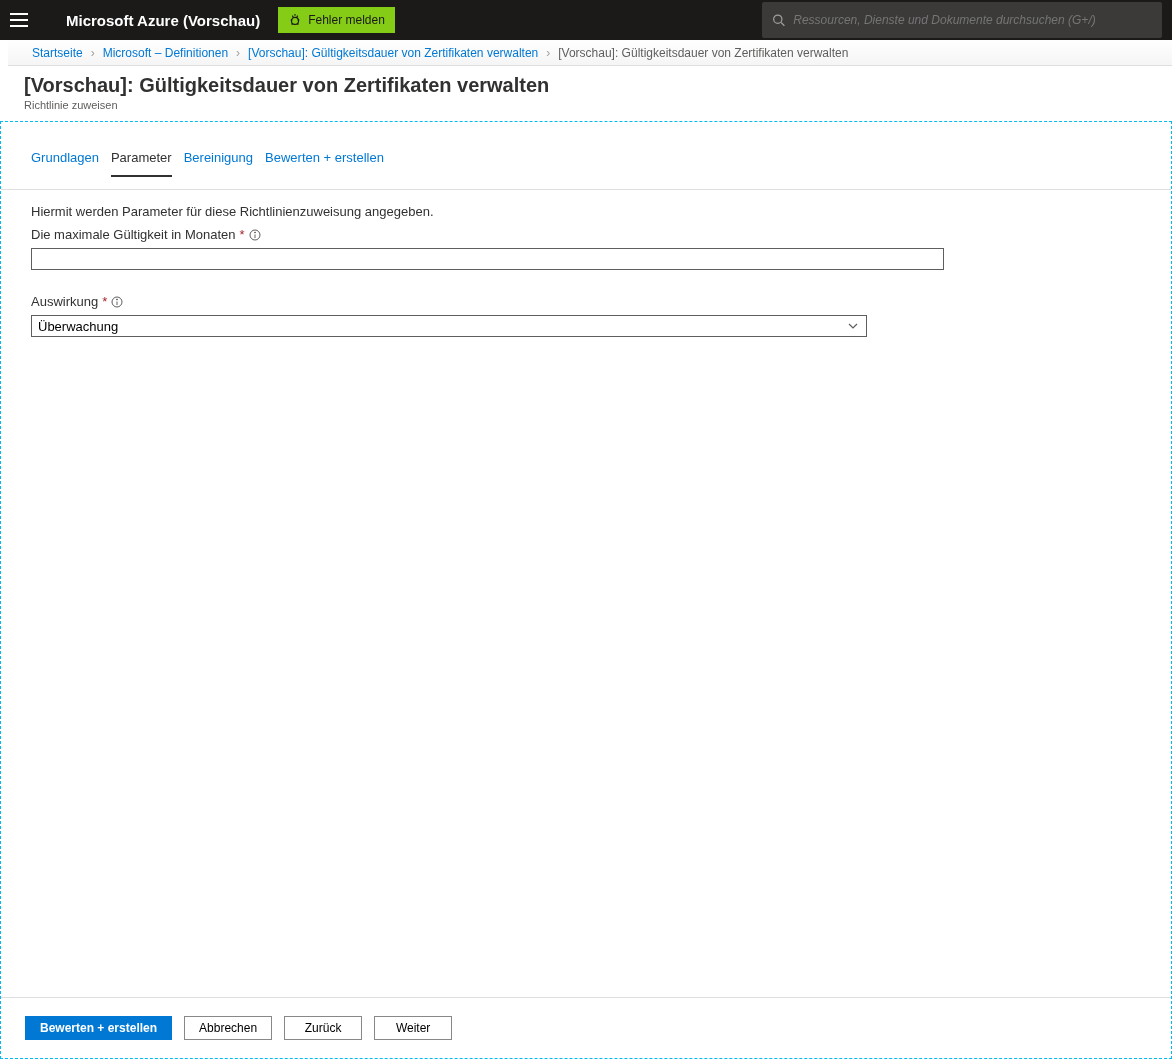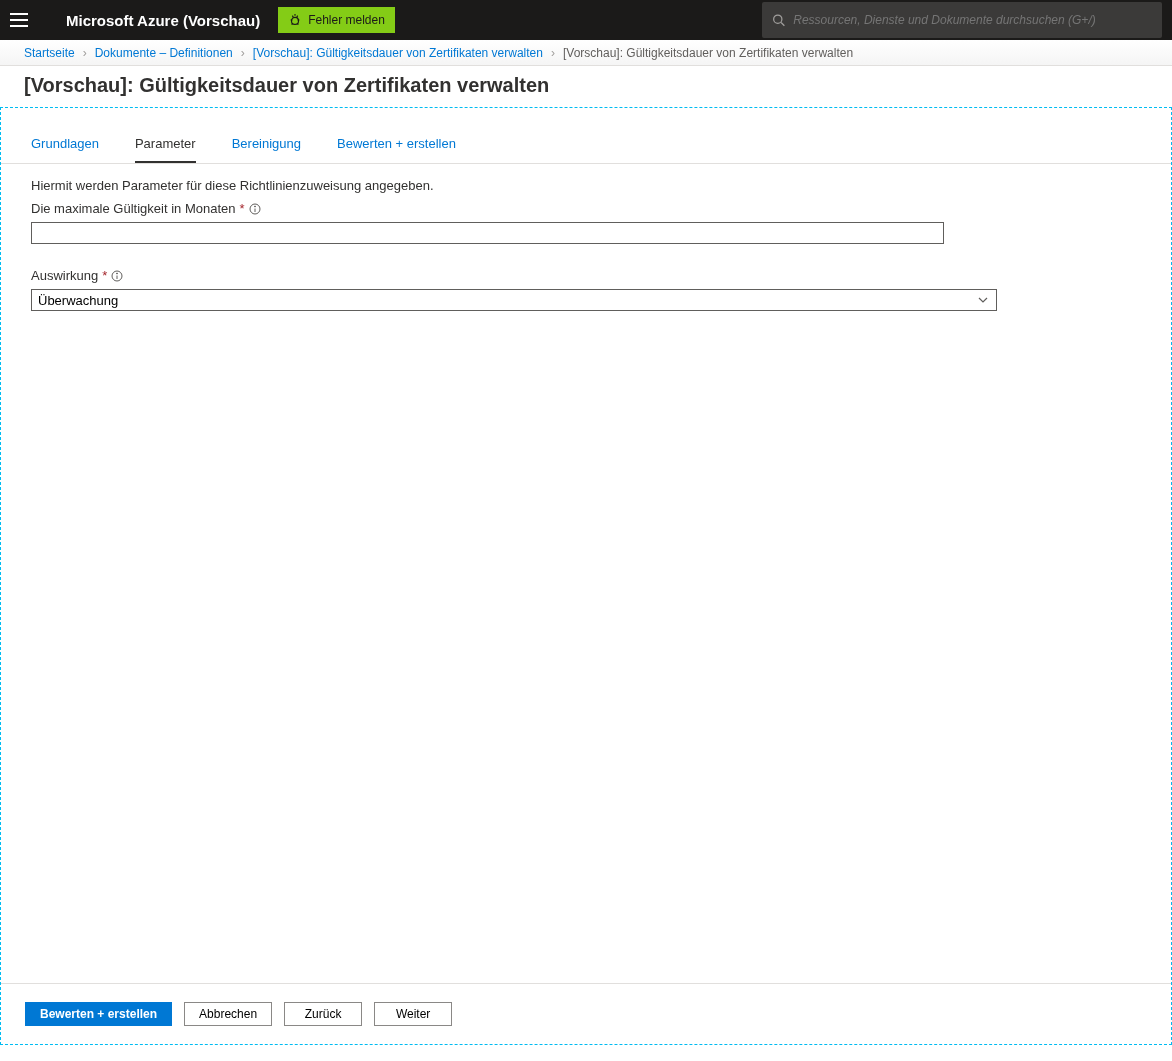--- a/index.html
+++ b/index.html
@@ -86,20 +86,21 @@
     
     .breadcrumb-bar {
       background: linear-gradient(#ffffff, #f5f5f5);
       border-bottom: 1px solid #e1dfdd;
       height: 26px;
       display: flex;
       align-items: center;
       padding: 0 24px;
       gap: 8px;
       font-size: 12px;
+      margin-left: 8px;
     }
     .breadcrumb-bar a {
       color: #0078d4;
       text-decoration: none;
       cursor: pointer;
     }
     .breadcrumb-bar .sep {
       color: #a19f9d;
     }
     .breadcrumb-bar .current {
@@ -122,22 +123,22 @@
     
     .content-frame {
       border: 1px dashed #00bcf2;
       min-height: 938px;
       display: flex;
       flex-direction: column;
     }
     
     .tabs {
       display: flex;
-      gap: 36px;
-      padding: 28px 30px 0 30px;
+      gap: 12px;
+      padding: 28px 30px 12px 30px;
       border-bottom: 1px solid #e1dfdd;
       font-size: 13px;
     }
     .tab {
       color: #0078d4;
       padding-bottom: 10px;
       cursor: pointer;
       border-bottom: 2px solid transparent;
     }
     .tab.active {
@@ -177,21 +178,21 @@
       border: 1px solid #605e5c;
       padding: 0 6px;
       font-size: 13px;
       outline: none;
     }
     .field-block {
       margin-bottom: 24px;
     }
     .select-wrap {
       position: relative;
-      width: 966px;
+      width: 836px;
       max-width: 100%;
     }
     .select-input {
       width: 100%;
       height: 22px;
       border: 1px solid #605e5c;
       padding: 0 24px 0 6px;
       font-size: 13px;
       outline: none;
       background: #ffffff;
@@ -256,29 +257,30 @@
       <circle cx="7" cy="7" r="5"></circle>
       <line x1="11" y1="11" x2="15" y2="15"></line>
     </svg>
     <input type="text" placeholder="Ressourcen, Dienste und Dokumente durchsuchen (G+/)" style="">
   </div>
 </div>
 
 <div class="breadcrumb-bar">
   <a>Startseite</a>
   <span class="sep">›</span>
-  <a>Dokumente – Definitionen</a>
+  <a>Microsoft – Definitionen</a>
   <span class="sep">›</span>
   <a>[Vorschau]: Gültigkeitsdauer von Zertifikaten verwalten</a>
   <span class="sep">›</span>
   <span class="current">[Vorschau]: Gültigkeitsdauer von Zertifikaten verwalten</span>
 </div>
 
 <div class="page-header">
   <div class="page-title">[Vorschau]: Gültigkeitsdauer von Zertifikaten verwalten</div>
+  <div class="page-subtitle">Richtlinie zuweisen</div>
 </div>
 
 <div class="content-frame">
 
   <div class="tabs">
     <div class="tab">Grundlagen</div>
     <div class="tab active">Parameter</div>
     <div class="tab">Bereinigung</div>
     <div class="tab">Bewerten + erstellen</div>
   </div>

